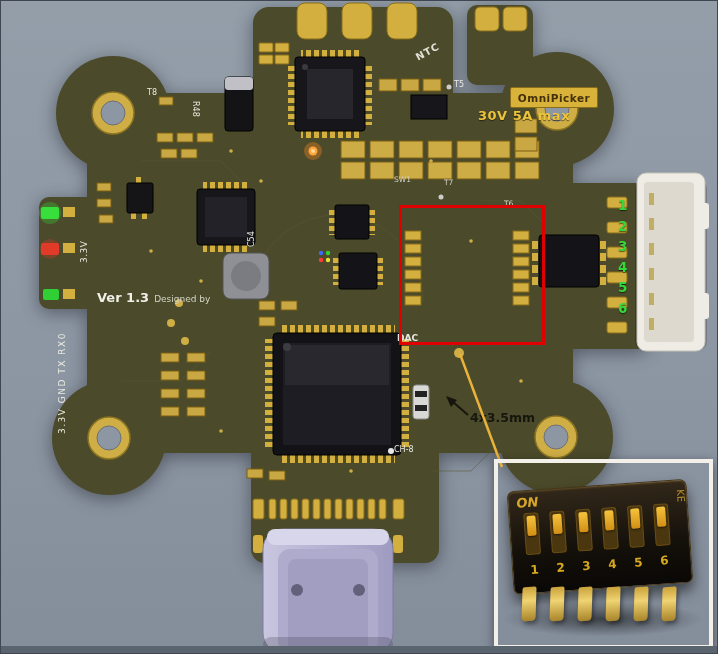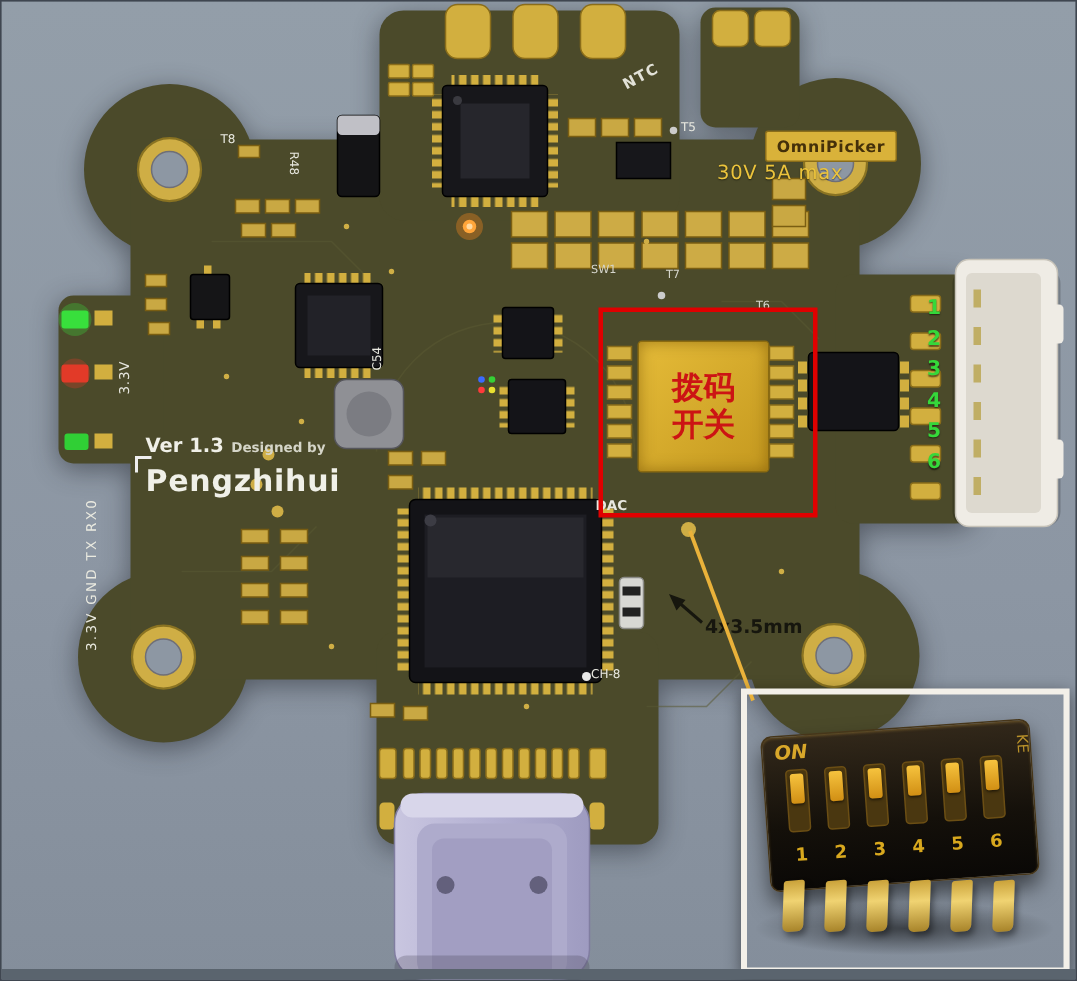--- a/index.html
+++ b/index.html
@@ -29,25 +29,25 @@
   #lbl-dac{left:396px;top:333px;font-size:9px;font-weight:bold;}
   #lbl-ch1{left:393px;top:445px;font-size:8px;}
   #lbl-uart{left:57px;top:433px;font-size:9px;letter-spacing:1.5px;color:#eaeae0;}
   #lbl-holes{left:469px;top:411px;font-size:12.5px;font-weight:bold;color:#16160e;z-index:3;}
 
   #badge{position:absolute;left:477px;top:86px;width:86px;height:19px;z-index:3;
     background:#d9b23a;border:1px solid #8a6d1a;border-radius:2px;
     display:flex;align-items:center;justify-content:center;
     color:#44300a;font-size:10.5px;font-weight:bold;letter-spacing:.5px;margin-left:32px;}
   #rating{position:absolute;left:477px;top:107px;z-index:3;color:#ecc43c;
-    font-size:13px;font-weight:normal;letter-spacing:.5px;text-shadow:0 1px 1px rgba(0,0,0,.5);}
+    font-size:13px;font-weight:bold;letter-spacing:.5px;text-shadow:0 1px 1px rgba(0,0,0,.5);}
 
   #ver-block{position:absolute;left:96px;top:289px;z-index:3;color:#f0f0e8;}
   #ver-line{font-size:13px;font-weight:bold;}
-  #ver-line .by{font-size:9px;font-weight:bold;color:#d5d5c8;margin-left:5px;}
+  #ver-line .by{font-size:9px;font-weight:normal;color:#d5d5c8;margin-left:5px;}
   #designer{position:relative;font-size:20px;font-weight:bold;letter-spacing:.5px;margin-top:3px;}
   #designer .bracket{position:absolute;left:-7px;top:-4px;width:9px;height:9px;
     border-left:2px solid #eee;border-top:2px solid #eee;}
 
   #dip-comp{position:absolute;left:424px;top:226px;width:86px;height:86px;z-index:2;
     background:linear-gradient(135deg,#e5bb38,#c5991f);
     border:1px solid #8a6a10;border-radius:3px;box-shadow:inset 0 0 10px rgba(110,75,0,.55);
     display:flex;flex-direction:column;align-items:center;justify-content:center;}
   #dip-comp .cn{color:#cc1414;font-size:21px;font-weight:bold;line-height:1.2;}
 
@@ -407,30 +407,22 @@
   <div class="lbl rotn90" id="lbl-uart">3.3V GND TX RX0</div>
   <div class="lbl" id="lbl-holes">4x3.5mm</div>
 
   <div id="badge">OmniPicker</div>
   <div id="rating">30V 5A max</div>
 
   <div id="ver-block">
     <div id="ver-line">
       <span>Ver 1.3</span><span class="by">Designed by</span>
     </div>
-    <div id="designer">
-      <span class="bracket"></span>
-      <span>Pengzhihui</span>
-    </div>
   </div>
 
-  <div id="dip-comp">
-    <div class="cn">拨码</div>
-    <div class="cn">开关</div>
-  </div>
 
   <div id="red-box"></div>
 
   <div id="pin-nums">
     <div class="gnum">1</div>
     <div class="gnum">2</div>
     <div class="gnum">3</div>
     <div class="gnum">4</div>
     <div class="gnum">5</div>
     <div class="gnum">6</div>

